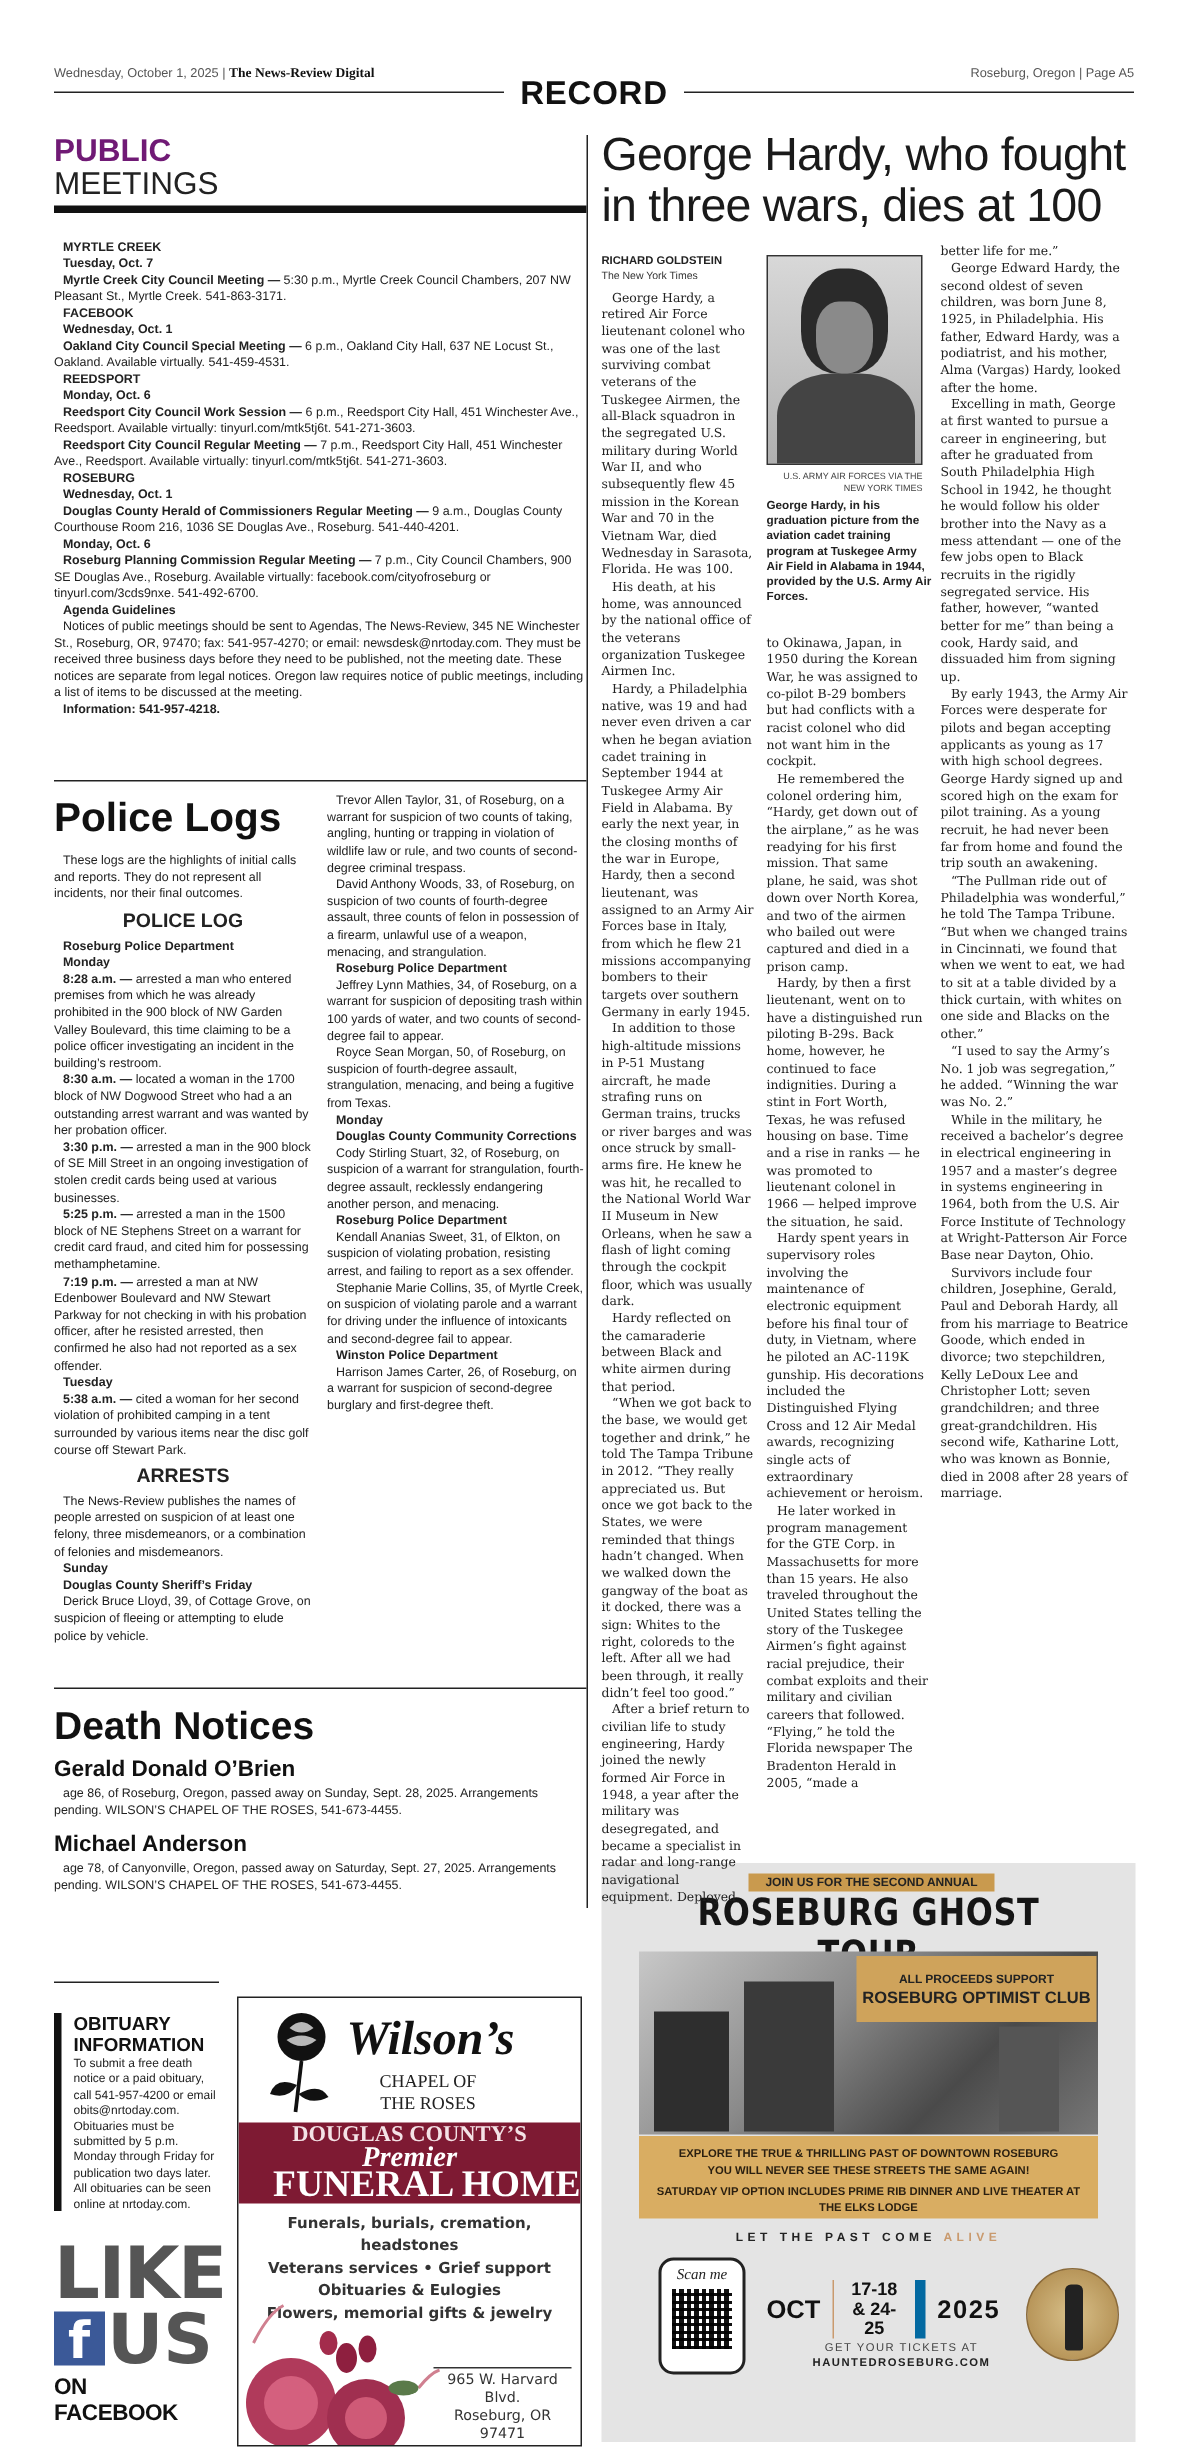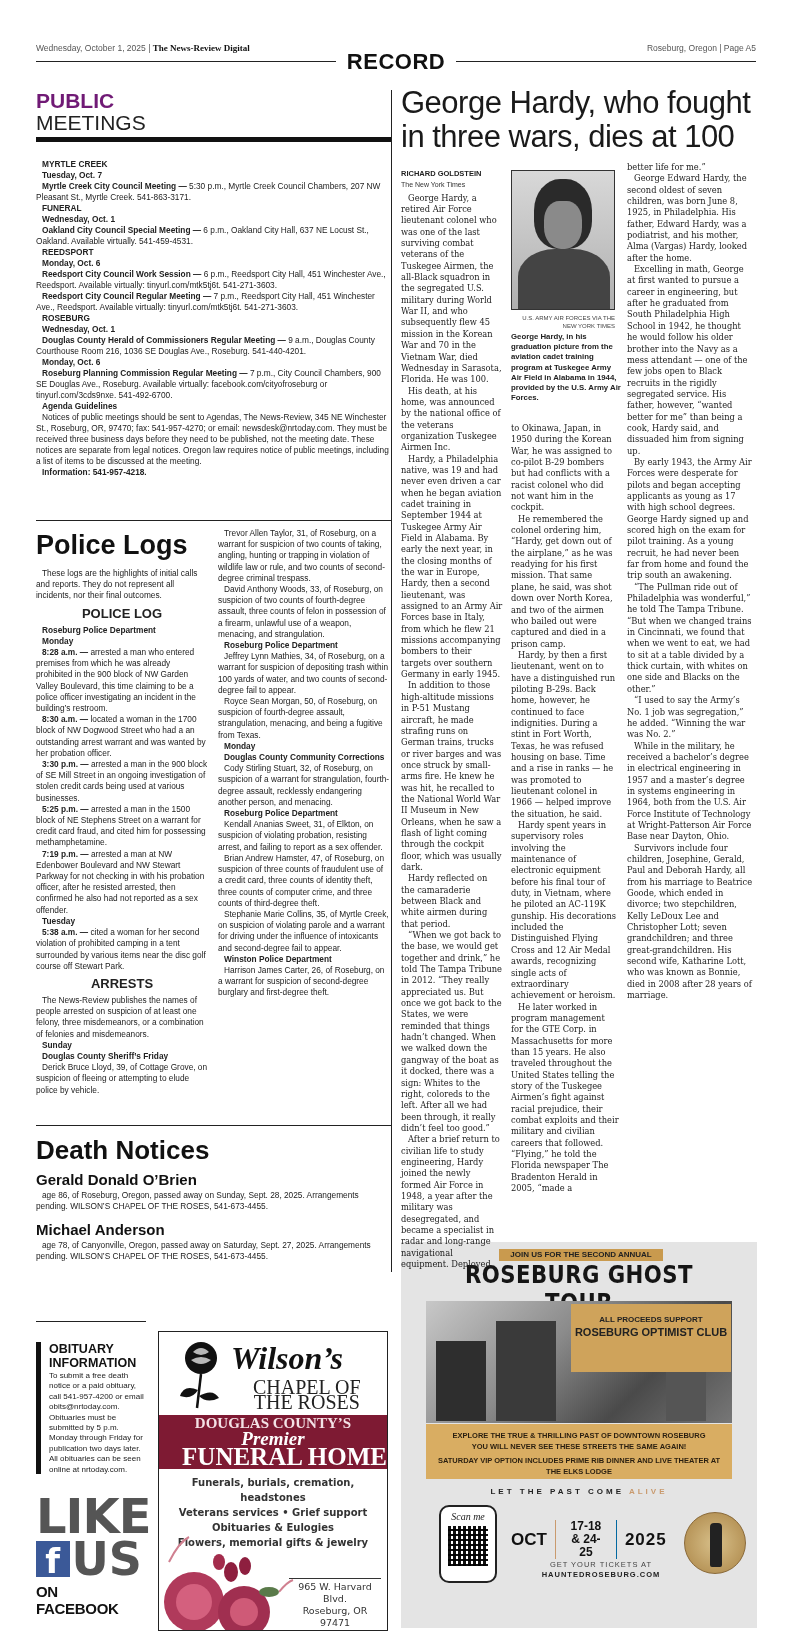--- a/index.html
+++ b/index.html
@@ -46,51 +46,51 @@
   .fb { left: 36px; top: 1494px; width: 106px; height: 134px; }
   .fb-like { font-weight: bold; font-size: 48px; line-height: 44px; color: #555; letter-spacing: -1px; font-family: "DejaVu Sans", sans-serif; }
   .fb-row { display: flex; align-items: center; gap: 2px; }
   .fb-f { width: 36px; height: 36px; background: #3b5998; color: #fff; font-weight: bold; font-size: 34px; line-height: 40px; text-align: center; font-family: "DejaVu Sans", sans-serif; }
   .fb-us { font-weight: bold; font-size: 46px; line-height: 42px; color: #555; font-family: "DejaVu Sans", sans-serif; }
   .fb-on { font-weight: bold; font-size: 15px; color: #111; margin-top: 3px; letter-spacing: -0.3px; }
 
   
   .wil { left: 158px; top: 1331px; width: 230px; height: 300px; border: 1px solid #222; overflow: hidden; background: #fff; }
   .wil-name { position: absolute; left: 72px; top: 8px; font-family: "Liberation Serif", serif; font-style: italic; font-weight: bold; font-size: 32px; color: #111; }
-  .wil-sub { position: absolute; left: 94px; top: 48px; font-family: "Liberation Serif", serif; font-size: 20px; line-height: 15px; color: #222; text-align: center; }
+  .wil-sub { position: absolute; left: 94px; top: 48px; font-family: "Liberation Serif", serif; font-size: 12px; line-height: 15px; color: #222; text-align: center; }
   .wil-rose { position: absolute; left: 14px; top: 6px; width: 56px; height: 72px; }
   .wil-band { position: absolute; left: 0; top: 83px; width: 100%; height: 54px; background: #7e1a33; color: #fff; text-align: center; font-family: "Liberation Serif", serif; }
   .wil-band .l1 { font-size: 15px; line-height: 16px; font-weight: bold; color: #f4e2e6; }
   .wil-band .l2 { font-size: 19px; line-height: 16px; font-style: italic; font-weight: bold; }
   .wil-band .l3 { font-size: 25px; line-height: 20px; font-weight: bold; padding-left: 23px; }
   .wil-svc { position: absolute; left: 0; top: 143px; width: 100%; text-align: center; font-size: 10px; line-height: 15px; font-weight: bold; color: #333; font-family: "DejaVu Sans", sans-serif; }
   .wil-flowers { position: absolute; left: 0; top: 200px; width: 140px; height: 100px; }
   .wil-addr { position: absolute; right: 6px; top: 246px; text-align: center; font-size: 9.5px; line-height: 12px; color: #333; font-family: "DejaVu Sans", sans-serif; width: 92px; border-top: 1px solid #333; padding-top: 2px; }
   .wil-addr .b { font-weight: bold; }
 
   
   .gt { left: 401px; top: 1242px; width: 356px; height: 386px; background: #e4e4e4; overflow: hidden; }
   .gt-tag { position: absolute; left: 98px; top: 7px; width: 164px; height: 12px; background: #c99a4e; text-align: center; font-size: 8px; font-weight: bold; line-height: 12px; color: #222; }
   .gt-title { position: absolute; left: 0; top: 19px; width: 100%; text-align: center; font-weight: bold; font-size: 25px; line-height: 28px; color: #151515; letter-spacing: 0.5px; font-family: "DejaVu Sans", sans-serif; transform: scaleX(0.85); }
   .gt-photo { position: absolute; left: 25px; top: 59px; width: 306px; height: 122px; background: linear-gradient(135deg, #c8c8c8 0%, #8a8a8a 40%, #4a4a4a 70%, #777 100%); }
   .gt-photo .bld { position: absolute; background: #2e2e2e; }
-  .gt-proc { position: absolute; left: 170px; top: 62px; width: 160px; height: 68px; background: #cfa35b; text-align: center; font-weight: bold; color: #222; padding-top: 10px; }
+  .gt-proc { position: absolute; left: 170px; top: 62px; width: 160px; height: 44px; background: #cfa35b; text-align: center; font-weight: bold; color: #222; padding-top: 10px; }
   .gt-proc .s { font-size: 8px; line-height: 11px; }
   .gt-proc .b { font-size: 11px; line-height: 14px; }
   .gt-banner { position: absolute; left: 25px; top: 182px; width: 306px; height: 55px; background: #d9ad62; text-align: center; font-weight: bold; color: #2a1f10; font-size: 7.5px; line-height: 11px; padding-top: 6px; }
   .gt-alive { position: absolute; left: 0; top: 245px; width: 100%; text-align: center; font-size: 8px; font-weight: bold; letter-spacing: 3px; color: #222; }
   .gt-alive span { color: #c99a6e; }
   .gt-qr { position: absolute; left: 38px; top: 263px; width: 58px; height: 78px; border: 2px solid #222; border-radius: 10px; background: #fff; }
   .gt-qr .sc { font-family: "Liberation Serif", serif; font-style: italic; font-size: 10px; text-align: center; margin-top: 4px; }
   .gt-qr .code { width: 40px; height: 40px; margin: 4px auto 0; background:
       repeating-linear-gradient(90deg, #111 0 3px, #fff 3px 5px),
       repeating-linear-gradient(0deg, #111 0 2px, #fff 2px 5px); background-blend-mode: multiply; }
   .gt-date { position: absolute; left: 110px; top: 278px; display: flex; align-items: center; gap: 8px; }
   .gt-date .m { font-weight: bold; font-size: 17px; color: #111; }
-  .gt-date .d { font-weight: bold; font-size: 12px; line-height: 13px; color: #111; text-align: center; border-left: 1px solid #c99a6e; border-right: 1px solid #0369a1; padding: 0 10px; }
+  .gt-date .d { font-weight: bold; font-size: 12px; line-height: 13px; color: #111; text-align: center; border-left: 1px solid #c99a6e; border-right: 7px solid #0369a1; padding: 0 10px; }
   .gt-date .y { font-weight: bold; font-size: 17px; color: #111; letter-spacing: 1px; }
   .gt-tix { position: absolute; left: 120px; top: 318px; width: 160px; text-align: center; font-size: 7.5px; line-height: 10px; letter-spacing: 1px; color: #444; }
   .gt-tix .u { font-weight: bold; color: #222; }
   .gt-medal { position: absolute; left: 283px; top: 270px; width: 62px; height: 62px; border-radius: 50%; background: radial-gradient(circle, #d8c08a 0%, #b8965a 70%, #8a6a3a 100%); border: 1px solid #8a6a3a; }
   .gt-medal .fig { position: absolute; left: 25px; top: 10px; width: 12px; height: 44px; background: #222; border-radius: 4px 4px 2px 2px; }
 
   
   .art-vrule { left: 391px; top: 90px; width: 1px; height: 1182px; background: #222; }
   .art-hed { left: 401px; top: 86px; width: 360px; font-size: 31px; line-height: 34px; color: #1a1a1a; font-family: "Liberation Sans", sans-serif; letter-spacing: -0.5px; }
   .acol { font-family: "DejaVu Serif", serif; font-size: 8.3px; line-height: 11.35px; color: #222; }
@@ -113,21 +113,21 @@
 <div class="abs section-title">RECORD</div>
 <div class="abs rule-r"></div>
 
 <div class="abs pm-title1">PUBLIC</div>
 <div class="abs pm-title2">MEETINGS</div>
 <div class="abs pm-bar"></div>
 <div class="abs pm-body" id="pm-body">
     <p class="h">MYRTLE CREEK</p>
     <p class="h">Tuesday, Oct. 7</p>
     <p><b>Myrtle Creek City Council Meeting —</b> 5:30 p.m., Myrtle Creek Council Chambers, 207 NW Pleasant St., Myrtle Creek. 541-863-3171.</p>
-    <p class="h">FUNERAL</p>
+    <p class="h">FACEBOOK</p>
     <p class="h">Wednesday, Oct. 1</p>
     <p><b>Oakland City Council Special Meeting —</b> 6 p.m., Oakland City Hall, 637 NE Locust St., Oakland. Available virtually. 541-459-4531.</p>
     <p class="h">REEDSPORT</p>
     <p class="h">Monday, Oct. 6</p>
     <p><b>Reedsport City Council Work Session —</b> 6 p.m., Reedsport City Hall, 451 Winchester Ave., Reedsport. Available virtually: tinyurl.com/mtk5tj6t. 541-271-3603.</p>
     <p><b>Reedsport City Council Regular Meeting —</b> 7 p.m., Reedsport City Hall, 451 Winchester Ave., Reedsport. Available virtually: tinyurl.com/mtk5tj6t. 541-271-3603.</p>
     <p class="h">ROSEBURG</p>
     <p class="h">Wednesday, Oct. 1</p>
     <p><b>Douglas County Herald of Commissioners Regular Meeting —</b> 9 a.m., Douglas County Courthouse Room 216, 1036 SE Douglas Ave., Roseburg. 541-440-4201.</p>
     <p class="h">Monday, Oct. 6</p>
@@ -161,21 +161,20 @@
     <p>Trevor Allen Taylor, 31, of Roseburg, on a warrant for suspicion of two counts of taking, angling, hunting or trapping in violation of wildlife law or rule, and two counts of second-degree criminal trespass.</p>
     <p>David Anthony Woods, 33, of Roseburg, on suspicion of two counts of fourth-degree assault, three counts of felon in possession of a firearm, unlawful use of a weapon, menacing, and strangulation.</p>
     <p class="h">Roseburg Police Department</p>
     <p>Jeffrey Lynn Mathies, 34, of Roseburg, on a warrant for suspicion of depositing trash within 100 yards of water, and two counts of second-degree fail to appear.</p>
     <p>Royce Sean Morgan, 50, of Roseburg, on suspicion of fourth-degree assault, strangulation, menacing, and being a fugitive from Texas.</p>
     <p class="h">Monday</p>
     <p class="h">Douglas County Community Corrections</p>
     <p>Cody Stirling Stuart, 32, of Roseburg, on suspicion of a warrant for strangulation, fourth-degree assault, recklessly endangering another person, and menacing.</p>
     <p class="h">Roseburg Police Department</p>
     <p>Kendall Ananias Sweet, 31, of Elkton, on suspicion of violating probation, resisting arrest, and failing to report as a sex offender.</p>
-    <p>Brian Andrew Hamster, 47, of Roseburg, on suspicion of three counts of fraudulent use of a credit card, three counts of identity theft, three counts of computer crime, and three counts of third-degree theft.</p>
     <p>Stephanie Marie Collins, 35, of Myrtle Creek, on suspicion of violating parole and a warrant for driving under the influence of intoxicants and second-degree fail to appear.</p>
     <p class="h">Winston Police Department</p>
     <p>Harrison James Carter, 26, of Roseburg, on a warrant for suspicion of second-degree burglary and first-degree theft.</p>
   </div>
 
 <div class="abs sec-rule" style="left:36px;top:1125px;width:355px;"></div>
 <div class="abs dn-title">Death Notices</div>
 <div class="abs dn-name" style="left:36px;top:1171px;">Gerald Donald O’Brien</div>
 <div class="abs dn-text" style="left:36px;top:1190px;">
     <p>age 86, of Roseburg, Oregon, passed away on Sunday, Sept. 28, 2025. Arrangements pending. WILSON’S CHAPEL OF THE ROSES, 541-673-4455.</p>

